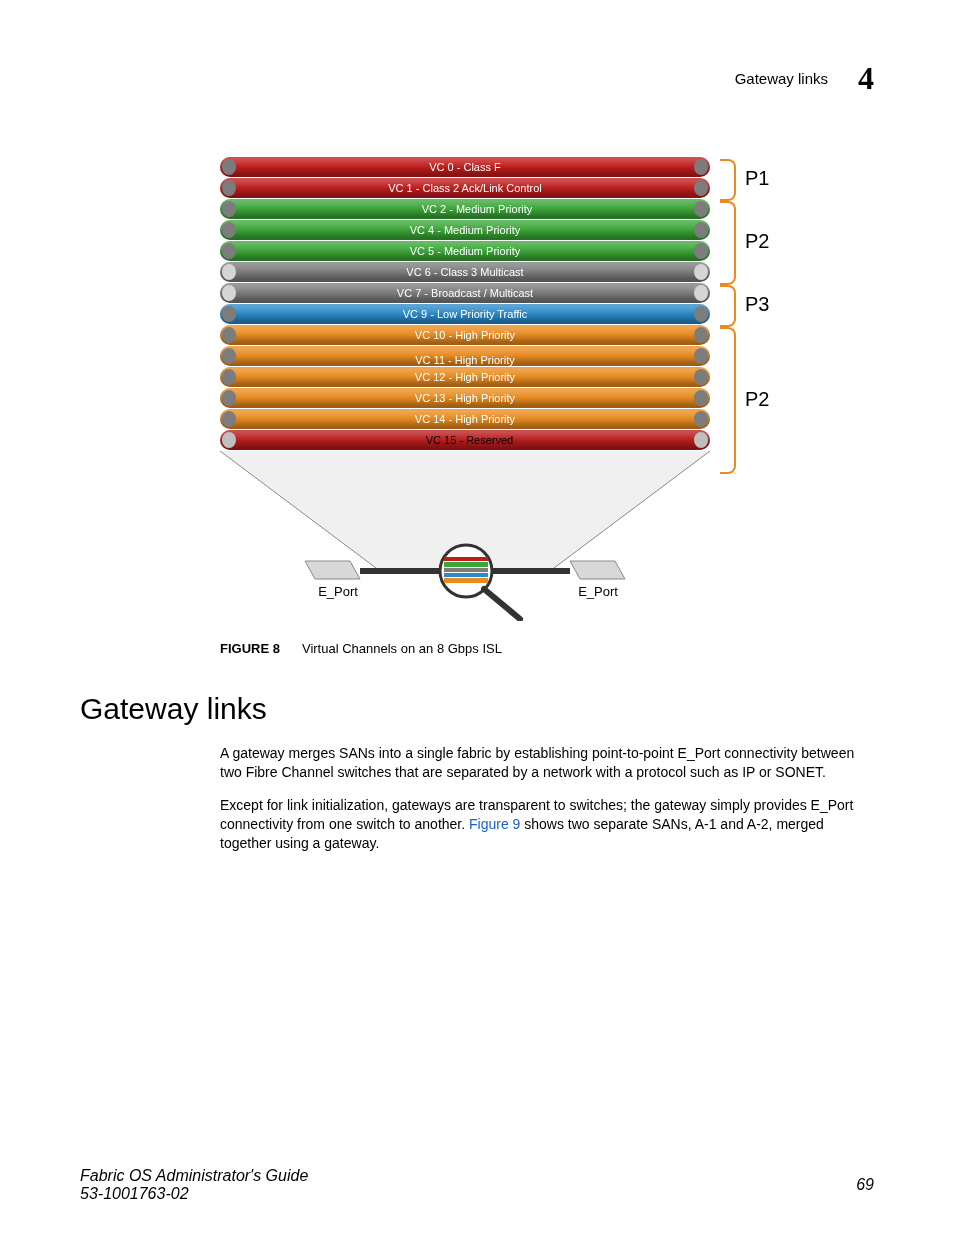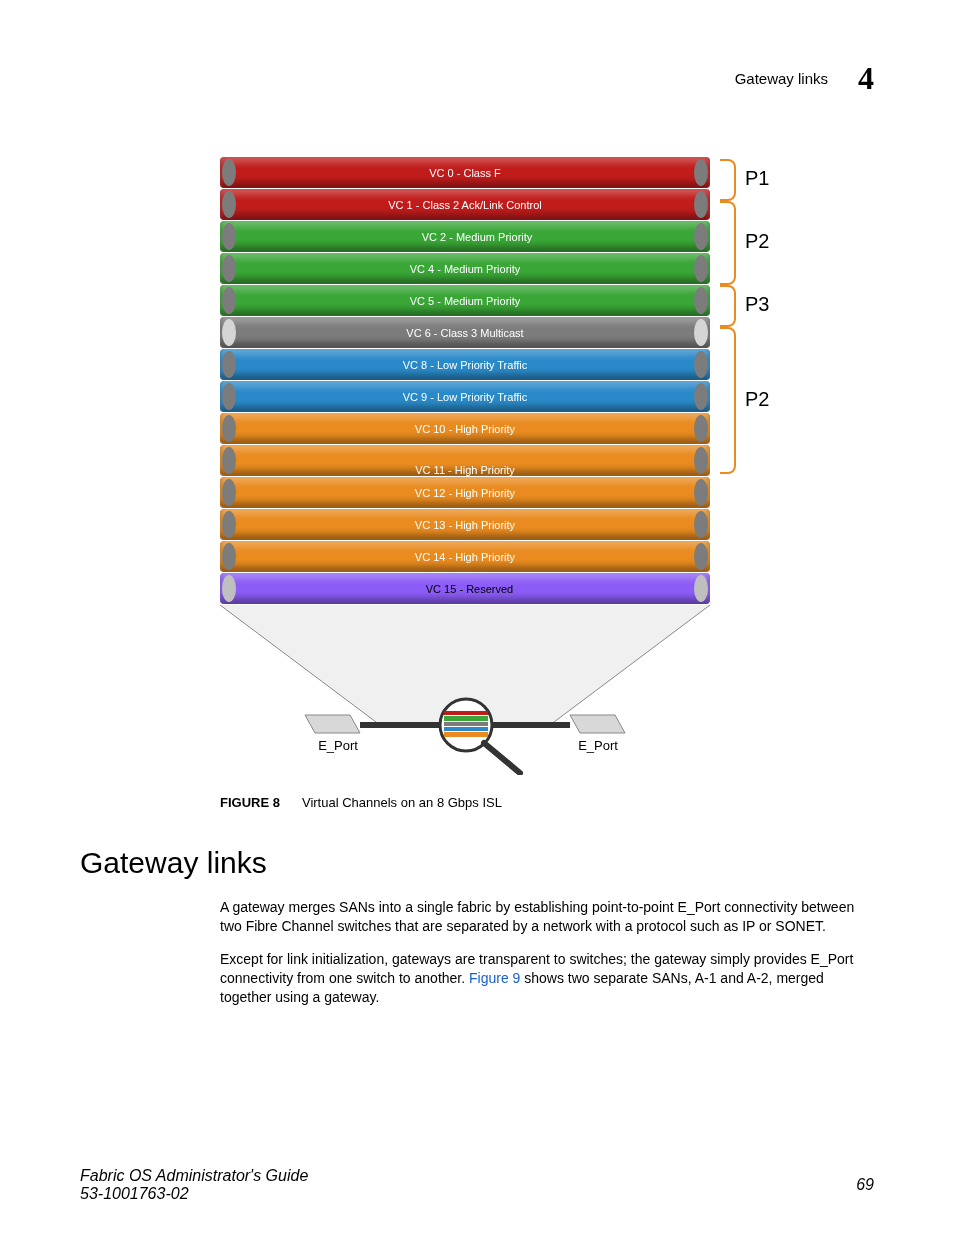--- a/index.html
+++ b/index.html
@@ -3,21 +3,21 @@
 <meta charset="utf-8">
 <style>
   html,body{margin:0;padding:0;background:#fff;color:#000;font-family:Arial,Helvetica,sans-serif}
   .page{width:954px;height:1235px;position:relative;margin:0 auto;box-sizing:border-box;padding:60px 80px 40px 80px}
   .hdr{display:flex;justify-content:flex-end;align-items:center;gap:30px}
   .hdr-title{font-size:15px}
   .hdr-num{font-family:"Times New Roman",serif;font-weight:bold;font-size:32px}
   .figwrap{margin:60px 0 20px 140px}
   .chart{position:relative;width:590px}
   .bars{position:relative;width:490px}
-  .bar{position:relative;height:31px;border-radius:4px;margin-bottom:1px;display:flex;align-items:center;justify-content:center;color:#fff;font-size:11px;box-shadow:inset 0 -6px 6px rgba(0,0,0,.35),inset 0 6px 6px rgba(255,255,255,.25)}
+  .bar{position:relative;height:20px;border-radius:10px;margin-bottom:1px;display:flex;align-items:center;justify-content:center;color:#fff;font-size:11px;box-shadow:inset 0 -6px 6px rgba(0,0,0,.35),inset 0 6px 6px rgba(255,255,255,.25)}
   .bar .cap{position:absolute;top:2px;bottom:2px;border-radius:50%}
   .bar .capL{left:2px;width:14px}
   .bar .capR{right:2px;width:14px}
   .pgroups{position:absolute;left:500px;top:0;font-family:Arial;font-size:20px}
   .pg{position:absolute;left:0}
   .pg .br{position:absolute;border:2px solid #e98b1f;border-left:none;width:14px;border-radius:0 8px 8px 0}
   .pg .lbl{position:absolute;left:25px;white-space:nowrap}
   .mag{position:relative;height:170px}
   .mag svg{position:absolute;left:0;top:0}
   .figcap{margin:10px 0 0 140px;font-size:13px}
@@ -65,24 +65,24 @@
           <div class="bar" style="background: rgb(58, 166, 55); color: rgb(255, 255, 255);">
             <span class="cap capL" style="background:#7c7c7c"></span>
             <span>VC 5 - Medium Priority</span>
             <span class="cap capR" style="background:#7c7c7c"></span>
           </div>
           <div class="bar" style="background: rgb(124, 124, 124); color: rgb(255, 255, 255);">
             <span class="cap capL" style="background:#d5d5d5"></span>
             <span>VC 6 - Class 3 Multicast</span>
             <span class="cap capR" style="background:#d5d5d5"></span>
           </div>
-          <div class="bar" style="background: rgb(42, 138, 201); color: rgb(255, 255, 255);">
-            <span class="cap capL" style="background:#7c7c7c"></span>
-            <span>VC 8 - Low Priority Traffic</span>
-            <span class="cap capR" style="background:#7c7c7c"></span>
+          <div class="bar" style="background: rgb(124, 124, 124); color: rgb(255, 255, 255);">
+            <span class="cap capL" style="background:#d5d5d5"></span>
+            <span>VC 7 - Broadcast / Multicast</span>
+            <span class="cap capR" style="background:#d5d5d5"></span>
           </div>
           <div class="bar" style="background: rgb(42, 138, 201); color: rgb(255, 255, 255);">
             <span class="cap capL" style="background:#7c7c7c"></span>
             <span>VC 9 - Low Priority Traffic</span>
             <span class="cap capR" style="background:#7c7c7c"></span>
           </div>
           <div class="bar" style="background: rgb(233, 139, 31); color: rgb(255, 255, 255);">
             <span class="cap capL" style="background:#7c7c7c"></span>
             <span>VC 10 - High Priority</span>
             <span class="cap capR" style="background:#7c7c7c"></span>
@@ -100,21 +100,21 @@
           <div class="bar" style="background: rgb(233, 139, 31); color: rgb(255, 255, 255);">
             <span class="cap capL" style="background:#7c7c7c"></span>
             <span>VC 13 - High Priority</span>
             <span class="cap capR" style="background:#7c7c7c"></span>
           </div>
           <div class="bar" style="background: rgb(233, 139, 31); color: rgb(255, 255, 255);">
             <span class="cap capL" style="background:#7c7c7c"></span>
             <span>VC 14 - High Priority</span>
             <span class="cap capR" style="background:#7c7c7c"></span>
           </div>
-          <div class="bar" style="background: #8b5cf6; color: rgb(0, 0, 0); padding-left: 9px;">
+          <div class="bar" style="background: #b91c1c; color: rgb(0, 0, 0); padding-left: 9px;">
             <span class="cap capL" style="background:#bfbfbf"></span>
             <span>VC 15 - Reserved</span>
             <span class="cap capR" style="background:#bfbfbf"></span>
           </div>
         </div>
       <div class="pgroups" id="pgroups">
           <div class="pg" style="top: 2px; height: 38px;">
             <div class="br" style="top:0;height:38px"></div>
             <div class="lbl" style="top:8px">P1</div>
           </div>

